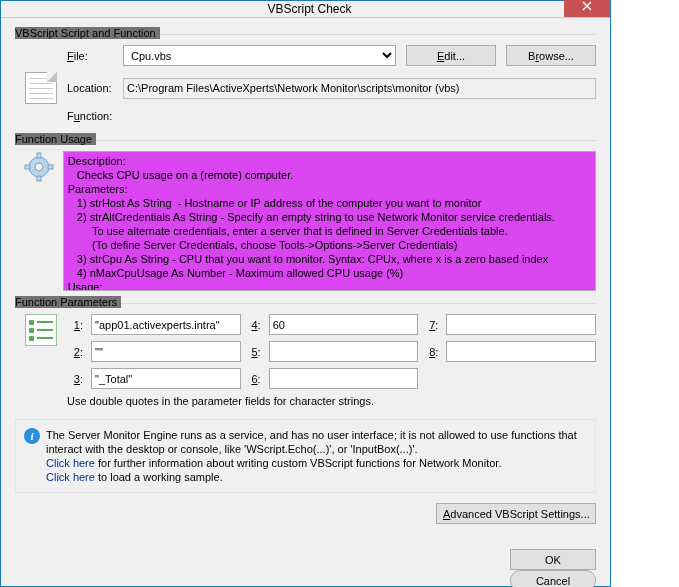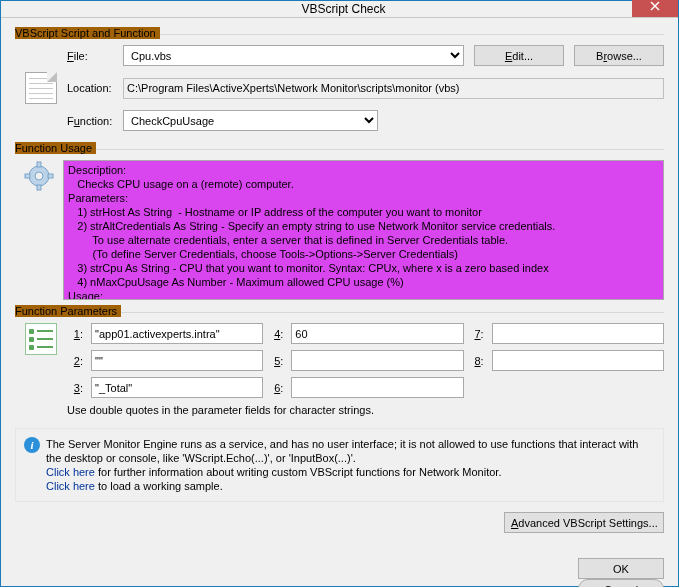--- a/index.html
+++ b/index.html
@@ -4,21 +4,21 @@
 <style>
   html, body {
     margin: 0;
     padding: 0;
     font-family: "Segoe UI", Tahoma, Arial, sans-serif;
     font-size: 11px;
     color: #000;
     background: #fff;
   }
   .window {
-    width: 679px;
+    width: 611px;
     height: 587px;
     box-sizing: border-box;
     background: #f0f0f0;
     border: 1px solid #1a7bb9;
     display: flex;
     flex-direction: column;
   }
   .titlebar {
     height: 30px;
     background: #f0f0f0;
@@ -54,21 +54,21 @@
     box-sizing: border-box;
   }
   .groupbox {
     position: relative;
     margin-top: 6px;
   }
   .groupbox > .g-label {
     position: absolute;
     top: -7px;
     left: 0;
-    background: #a16207;
+    background: #737373;
     padding-right: 4px;
     color: #000;
   }
   .groupbox > .g-line {
     border-top: 1px solid #d8d8d8;
     margin-top: 0;
   }
   .groupbox-body {
     padding: 10px 0 6px 0;
   }
@@ -265,23 +265,20 @@
                 <div class="fold"></div>
             </div>
           </div>
           <div class="lblcol">Location:</div>
           <input type="text" class="readonly fl1" readonly="" value="C:\Program Files\ActiveXperts\Network Monitor\scripts\monitor (vbs)" style="">
         </div>
 
         <div class="row">
           <div class="iconcol"></div>
           <div class="lblcol"><span>F<span class="underline">u</span>nction:</span></div>
-          <select style="width:255px">
-            <option>CheckCpuUsage</option>
-          </select>
         </div>
 
       </div>
     </div>
 
     <div class="groupbox">
       <span class="g-label">Function Usage</span>
       <div class="g-line"></div>
       <div class="groupbox-body" style="display:flex;">
         <div class="iconcol" style="align-items:flex-start;">

